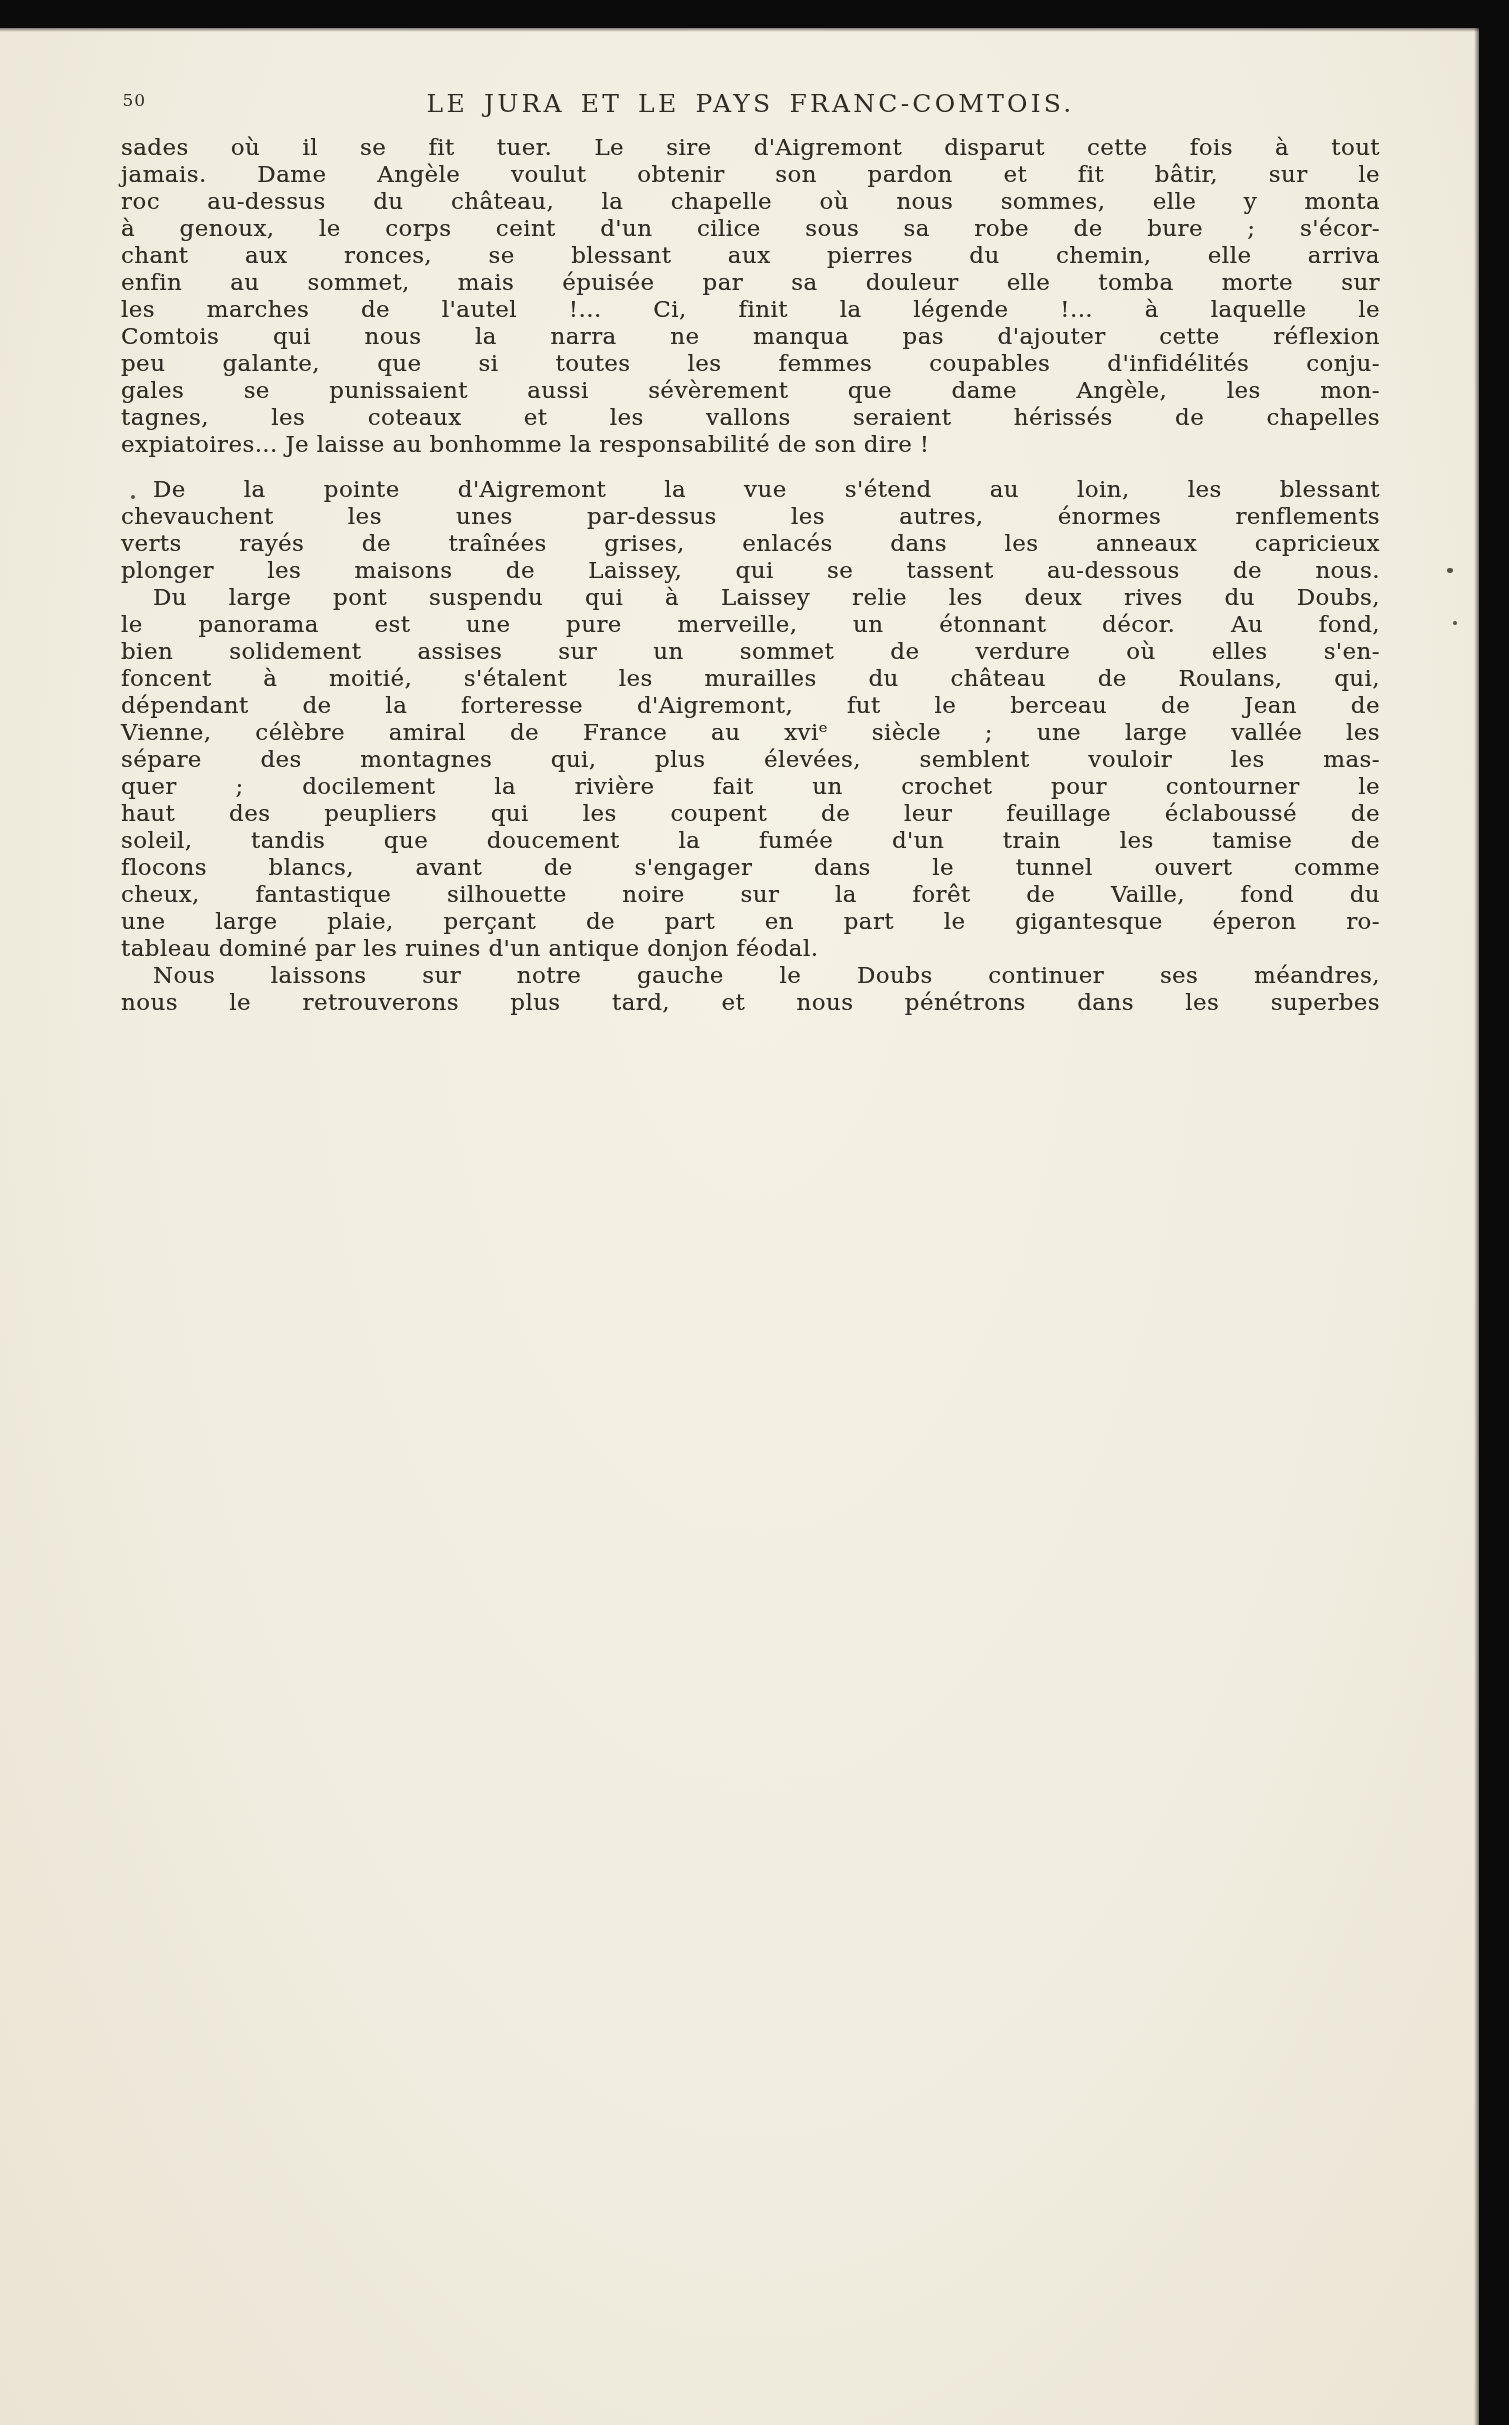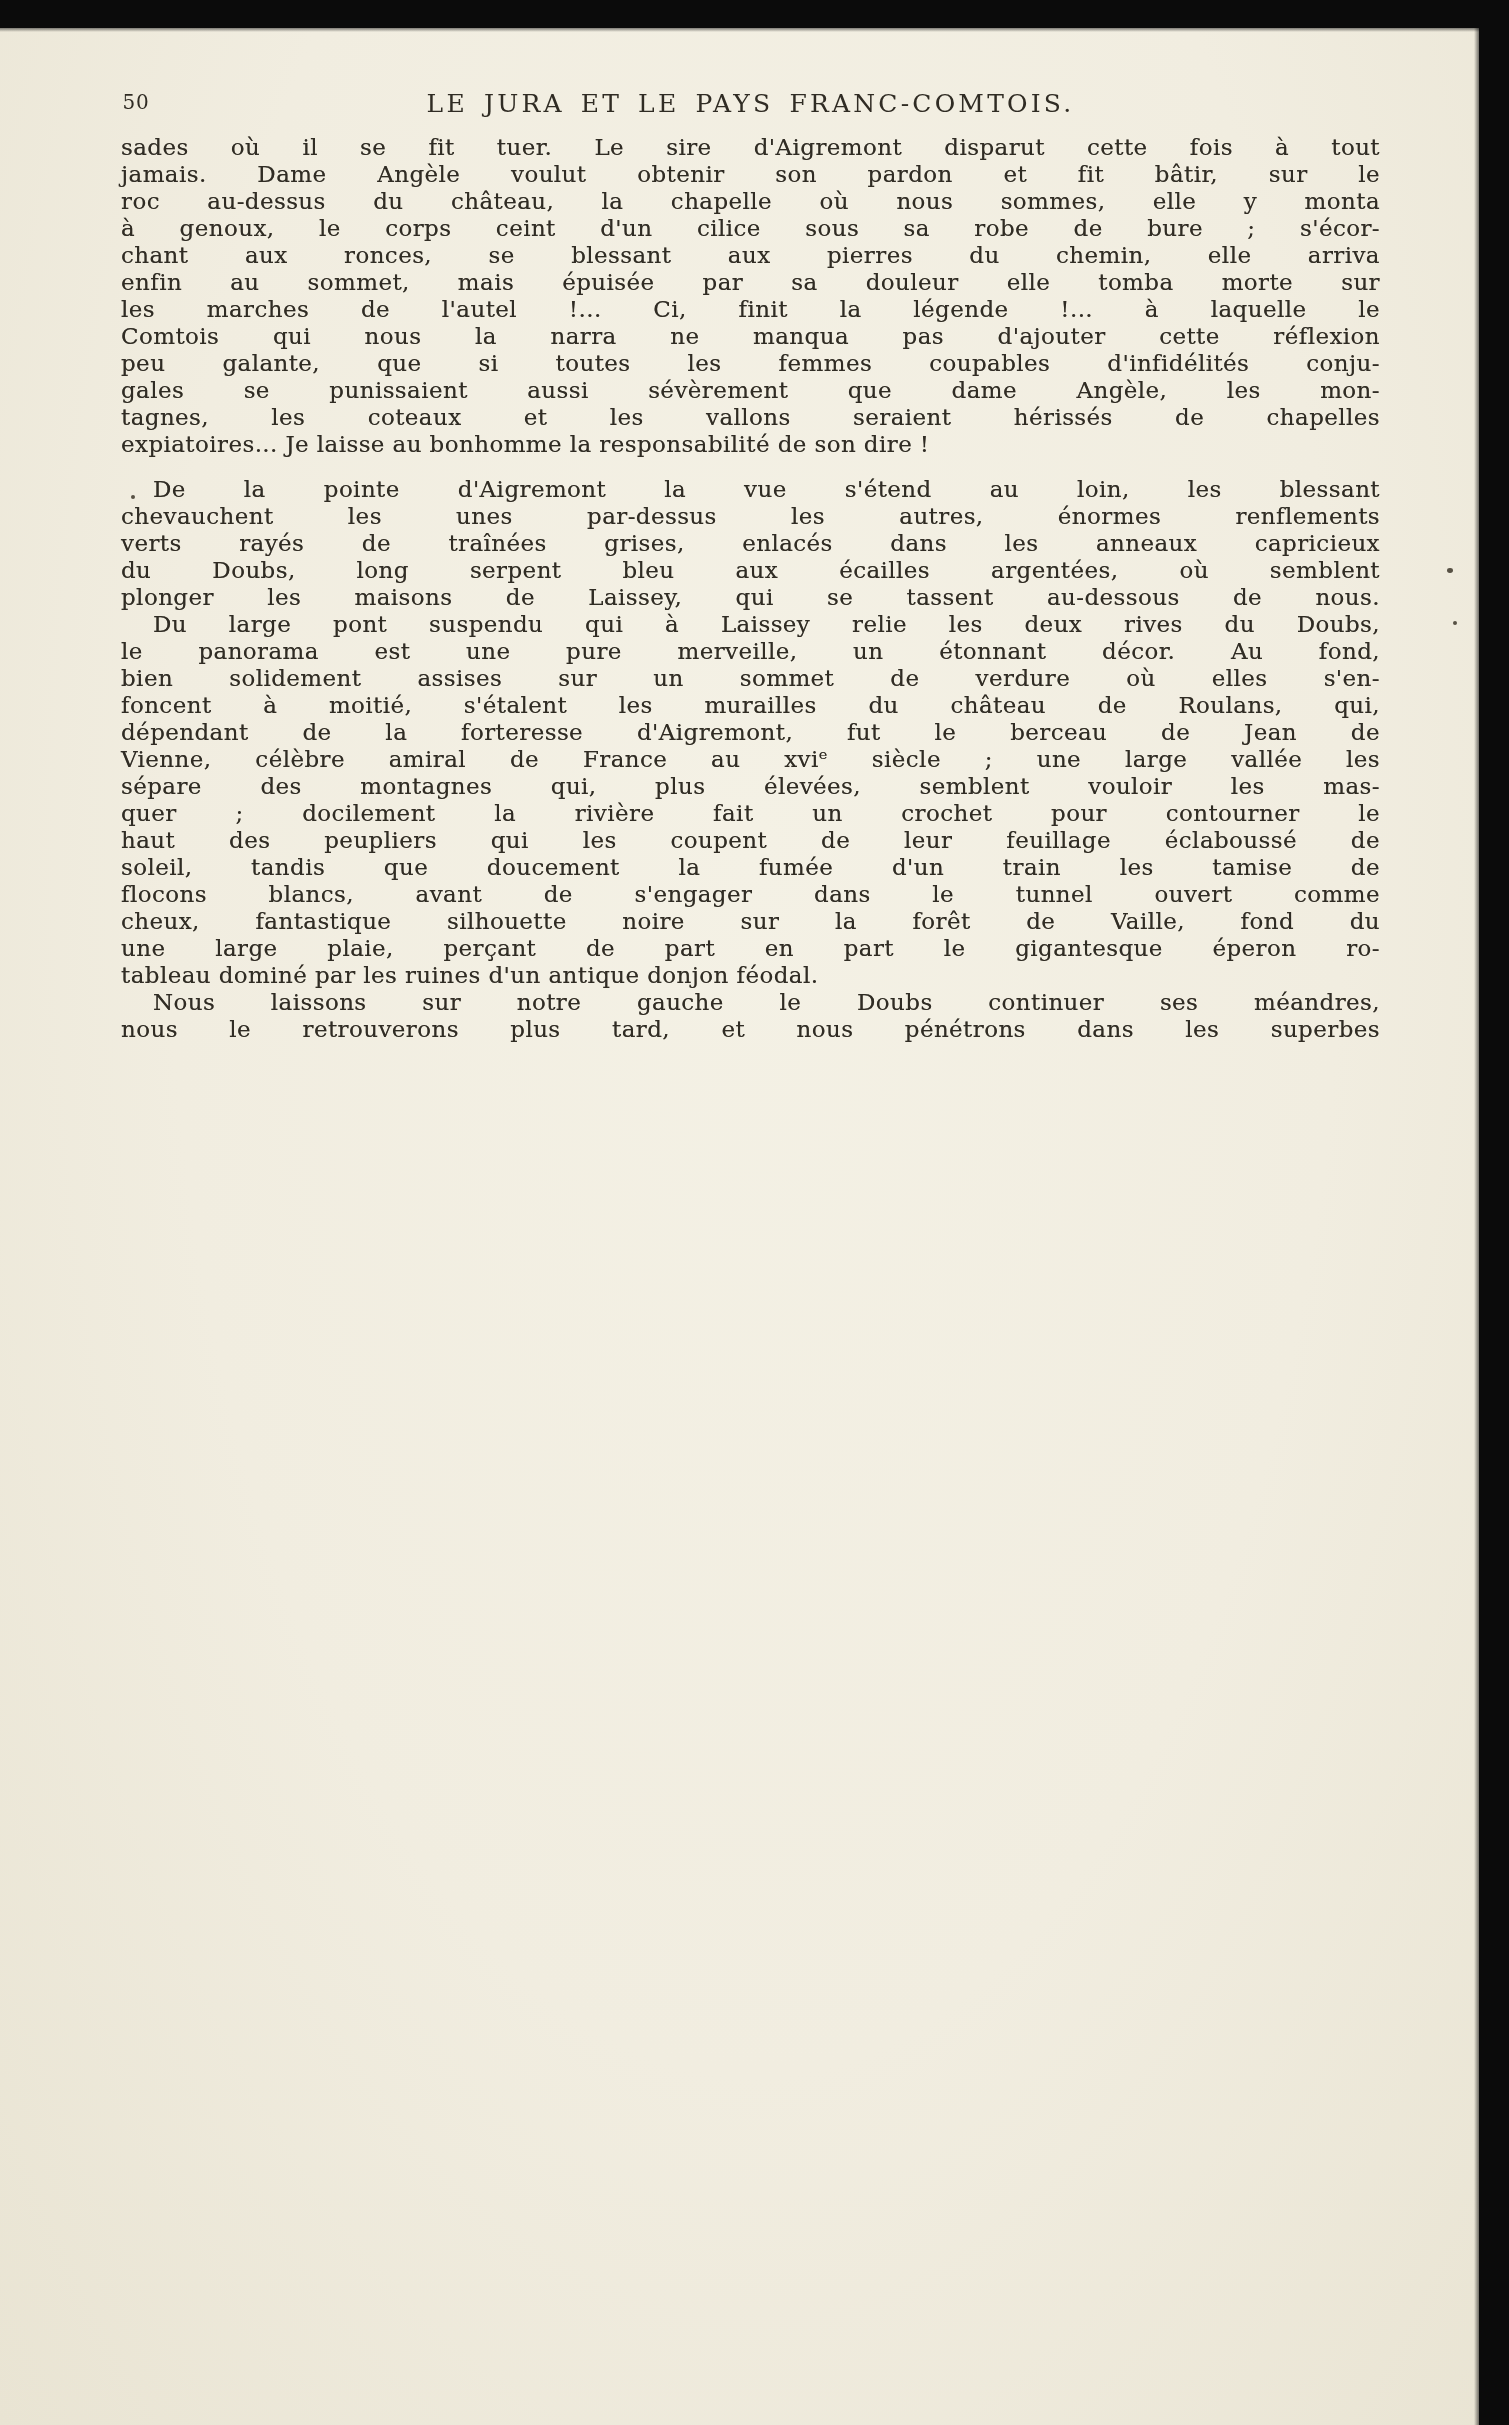--- a/index.html
+++ b/index.html
@@ -31,21 +31,21 @@
     background: linear-gradient(to bottom, rgba(11,11,11,0.5), rgba(11,11,11,0));
   }
 
   .running-head {
     position: absolute;
     top: 87px; left: 121px; width: 1259px;
     height: 32px;
   }
   .page-number {
     position: absolute; left: 1.6px; top: 3.2px;
-    font-size: 20px; letter-spacing: 0.8px;
+    font-size: 17px; letter-spacing: 0.8px;
   }
   .running-title {
     position: absolute; left: 0; width: 100%; top: 1.6px;
     text-align: center;
     font-size: 25px;
     letter-spacing: 3.2px;
     word-spacing: 4.9px;
   }
 
   .text-block {
@@ -101,21 +101,20 @@
         <div class="line">Comtois qui nous la narra ne manqua pas d'ajouter cette réflexion</div>
         <div class="line">peu galante, que si toutes les femmes coupables d'infidélités conju-</div>
         <div class="line">gales se punissaient aussi sévèrement que dame Angèle, les mon-</div>
         <div class="line">tagnes, les coteaux et les vallons seraient hérissés de chapelles</div>
         <div class="line no-justify">expiatoires... Je laisse au bonhomme la responsabilité de son dire !</div>
       </div>
       <div class="paragraph gap-before">
         <div class="line indent">De la pointe d'Aigremont la vue s'étend au loin, les blessant</div>
         <div class="line">chevauchent les unes par-dessus les autres, énormes renflements</div>
         <div class="line">verts rayés de traînées grises, enlacés dans les anneaux capricieux</div>
-        <div class="line">du Doubs, long serpent bleu aux écailles argentées, où semblent</div>
         <div class="line">plonger les maisons de Laissey, qui se tassent au-dessous de nous.</div>
       </div>
       <div class="paragraph">
         <div class="line indent">Du large pont suspendu qui à Laissey relie les deux rives du Doubs,</div>
         <div class="line">le panorama est une pure merveille, un étonnant décor. Au fond,</div>
         <div class="line">bien solidement assises sur un sommet de verdure où elles s'en-</div>
         <div class="line">foncent à moitié, s'étalent les murailles du château de Roulans, qui,</div>
         <div class="line">dépendant de la forteresse d'Aigremont, fut le berceau de Jean de</div>
         <div class="line">Vienne, célèbre amiral de France au xviᵉ siècle ; une large vallée les</div>
         <div class="line">sépare des montagnes qui, plus élevées, semblent vouloir les mas-</div>

